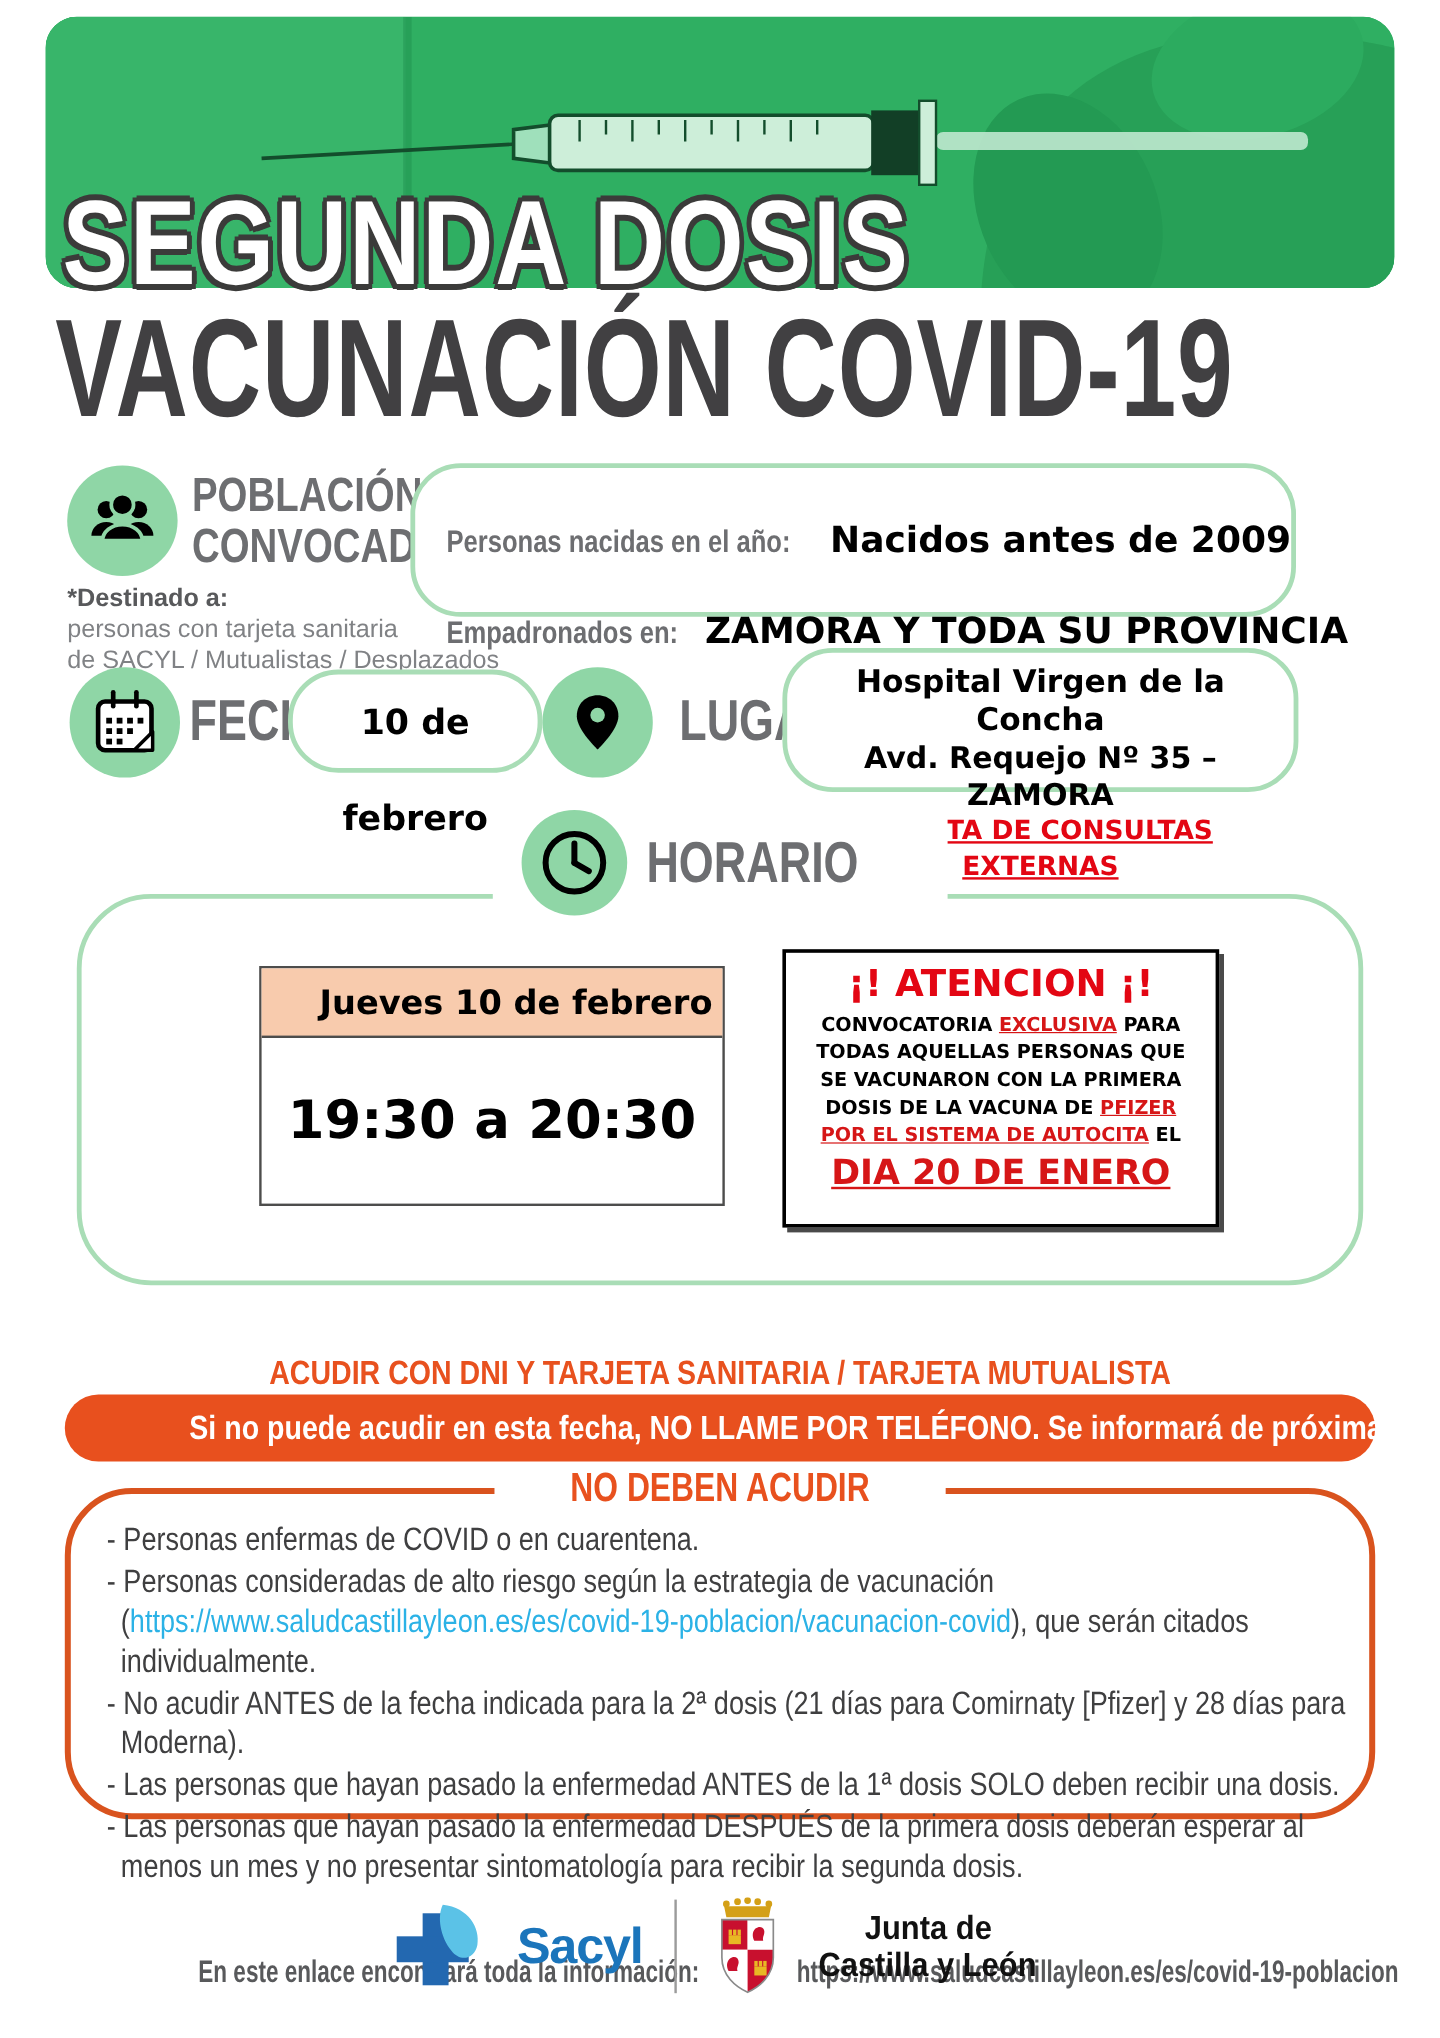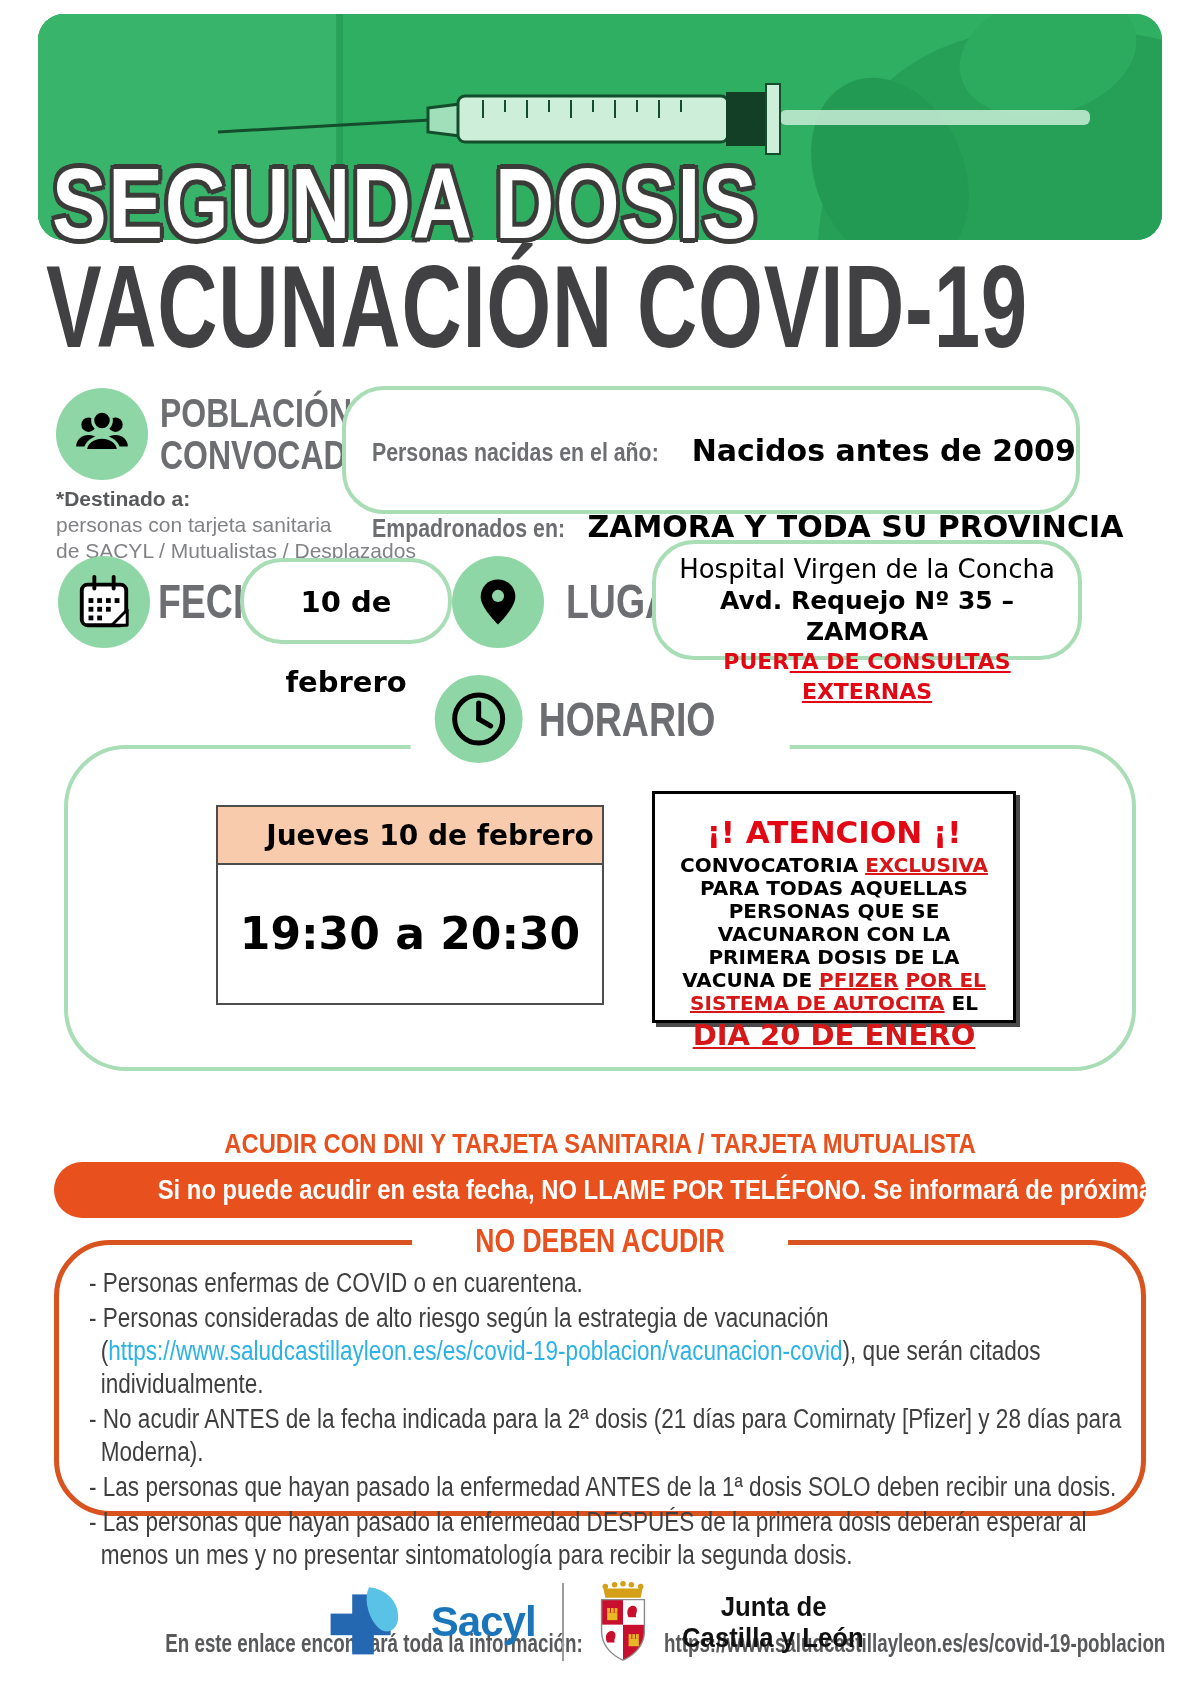--- a/index.html
+++ b/index.html
@@ -45,42 +45,42 @@
   .info-value { font-family:"DejaVu Sans", sans-serif; font-weight:bold; color:#000;
                 font-size:30px; white-space:nowrap; margin-left:-20px;margin-top:27px; }
   .info-row.r1 .info-value { margin-left:-30px; }
   
   .fecha-label { position:absolute; left:158px; top:574px; font-size:48px; }
   .lugar-label { position:absolute; left:566px; top:574px; font-size:48px; }
   .fecha-pill  { left:240px; top:558px; width:212px; height:86px; text-align:center; }
   .fecha-pill span { font-family:"DejaVu Sans", sans-serif; font-size:29px; font-weight:bold;
                      color:#000; line-height:80px; }
   .lugar-box { left:652px; top:540px; width:430px; height:120px; text-align:center; padding-top:10px; }
-  .lugar-l1 { font-family:"DejaVu Sans", sans-serif; font-size:26px; font-weight:normal; color:#000; line-height:31px;}
+  .lugar-l1 { font-family:"DejaVu Sans", sans-serif; font-size:26px; font-weight:bold; color:#000; line-height:31px;}
   .lugar-l2 { font-family:"DejaVu Sans", sans-serif; font-size:25px; font-weight:bold; color:#000; line-height:31px;}
   .lugar-l3 { font-family:"DejaVu Sans", sans-serif; font-size:22px; font-weight:bold; color:#E30613;
               text-decoration:underline; line-height:30px; }
   
   .horario-box { position:absolute; left:64px; top:745px; width:1072px; height:326px;
                  border:4px solid #A9DDB6; border-radius:62px; }
   .horario-head { position:absolute; left:50%; top:-80px; transform:translateX(-50%);
                   background:#fff; height:100px; display:flex; align-items:center;
                   gap:16px; padding:0 24px; }
   .horario-head .gcirc { position:static; width:88px; height:88px; flex:0 0 auto; }
   .horario-head .cond-label { font-size:48px; }
   .sched-table { position:absolute; left:148px; top:56px; width:388px; border:2px solid #4D4D4C; background:#fff; }
   .sched-head { background:#F8CBAD; border-bottom:2px solid #4D4D4C; height:58px; text-align:center; }
   .sched-head span { font-family:"DejaVu Sans", sans-serif; font-size:28px; font-weight:bold; color:#000; line-height:58px;margin-left:40px; }
   .sched-body { height:138px; text-align:center; }
   .sched-body span { font-family:"DejaVu Sans", sans-serif; font-size:44px; font-weight:bold; color:#000; line-height:138px; }
   .attn-box { position:absolute; left:584px; top:42px; width:364px; height:232px;
               border:3px solid #000; background:#fff; box-shadow:4px 4px 0 #4a4a4a;
-              text-align:center; padding:20px 12px 0 12px; font-family:"DejaVu Sans", sans-serif; }
+              text-align:center; padding:8px 12px 0 12px; font-family:"DejaVu Sans", sans-serif; }
   .attn-title { font-size:31px; font-weight:bold; color:#E30613; margin-bottom:4px; }
-  .attn-body { font-size:20px; line-height:23px; font-weight:bold; color:#000; }
+  .attn-body { font-size:16px; line-height:23px; font-weight:bold; color:#000; }
   .attn-body .em { color:#D61617; text-decoration:underline; }
   .attn-high { font-size:29px; font-weight:bold; color:#D61617; text-decoration:underline; margin-top:3px; }
   
   .center-line { position:absolute; left:0; width:1200px; text-align:center; white-space:nowrap; }
   .importante-title { top:1082px; }
   .importante-title span { display:inline-block; transform:scaleX(0.75); font-size:42px; font-weight:bold; color:#E8511E; }
   .importante-sub { top:1128px; }
   .importante-sub span { display:inline-block; transform:scaleX(0.85); font-size:28px; font-weight:bold; color:#E8511E; }
   .banner { position:absolute; left:54px; top:1162px; width:1092px; height:56px;
             background:#E8501E; border-radius:28px; text-align:center; }

